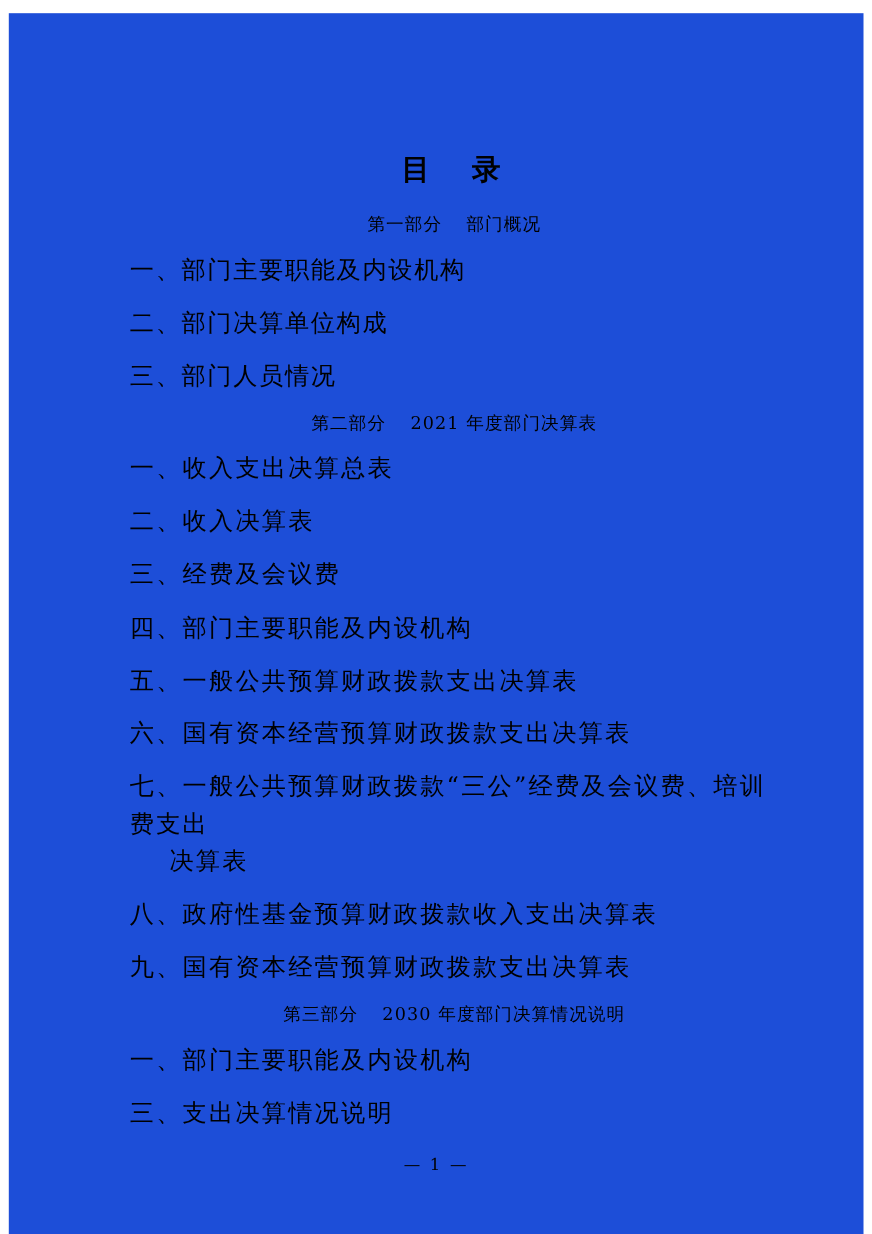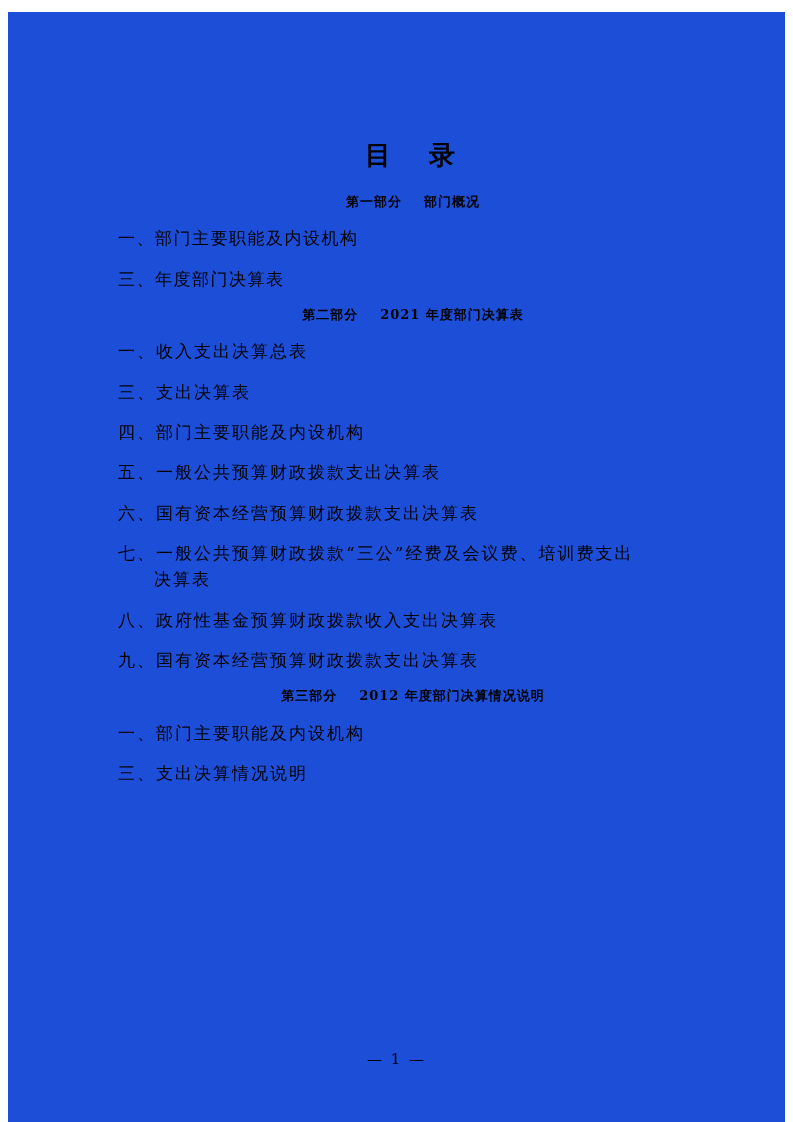--- a/index.html
+++ b/index.html
@@ -27,32 +27,32 @@
   .doc-title {
     text-align: center;
     font-size: 26px;
     font-weight: bold;
     letter-spacing: 6px;
     margin: 0 0 22px 0;
     line-height: 1.2;
   }
   .part-heading {
     text-align: center;
-    font-size: 13px;
-    font-weight: bold;
+    font-size: 16px;
+    font-weight: normal;
     margin: 8px 0 14px 0;
     line-height: 1.4;
     letter-spacing: 1px;
   }
   .part-heading .gap {
     display: inline-block;
     width: 22px;
   }
   .toc-item {
-    font-size: 17px;
+    font-size: 22px;
     line-height: 1.55;
     margin: 0 0 14px 0;
     letter-spacing: 1.5px;
     text-indent: 0;
   }
   .toc-item .num {
     display: inline-block;
   }
   .toc-item .wrap-indent {
     display: block;
@@ -82,33 +82,39 @@
     <div class="doc-title">目　录</div>
 
     <div class="sec1">
       <div class="part-heading">
         <span>第一部分</span><span class="gap"></span><span>部门概况</span>
       </div>
       <div class="toc-item">
         <span class="num">一、</span><span>部门主要职能及内设机构</span>
       </div>
       <div class="toc-item">
-        <span class="num">三、</span><span>年度部门决算表</span>
+        <span class="num">二、</span><span>部门决算单位构成</span>
+      </div>
+      <div class="toc-item">
+        <span class="num">三、</span><span>部门人员情况</span>
       </div>
     </div>
 
     <div class="sec2">
       <div class="part-heading">
         <span>第二部分</span><span class="gap"></span><span>2021 年度部门决算表</span>
       </div>
       <div class="toc-item">
         <span class="num">一、</span><span>收入支出决算总表</span>
       </div>
       <div class="toc-item">
-        <span class="num">三、</span><span>支出决算表</span>
+        <span class="num">二、</span><span>收入决算表</span>
+      </div>
+      <div class="toc-item">
+        <span class="num">三、</span><span>经费及会议费</span>
       </div>
       <div class="toc-item">
         <span class="num">四、</span><span>部门主要职能及内设机构</span>
       </div>
       <div class="toc-item">
         <span class="num">五、</span><span>一般公共预算财政拨款支出决算表</span>
       </div>
       <div class="toc-item">
         <span class="num">六、</span><span>国有资本经营预算财政拨款支出决算表</span>
       </div>
@@ -119,21 +125,21 @@
       <div class="toc-item">
         <span class="num">八、</span><span>政府性基金预算财政拨款收入支出决算表</span>
       </div>
       <div class="toc-item">
         <span class="num">九、</span><span>国有资本经营预算财政拨款支出决算表</span>
       </div>
     </div>
 
     <div class="sec3">
       <div class="part-heading">
-        <span>第三部分</span><span class="gap"></span><span>2012 年度部门决算情况说明</span>
+        <span>第三部分</span><span class="gap"></span><span>2030 年度部门决算情况说明</span>
       </div>
       <div class="toc-item">
         <span class="num">一、</span><span>部门主要职能及内设机构</span>
       </div>
       <div class="toc-item">
         <span class="num">三、</span><span>支出决算情况说明</span>
       </div>
     </div>
 
   </div>

